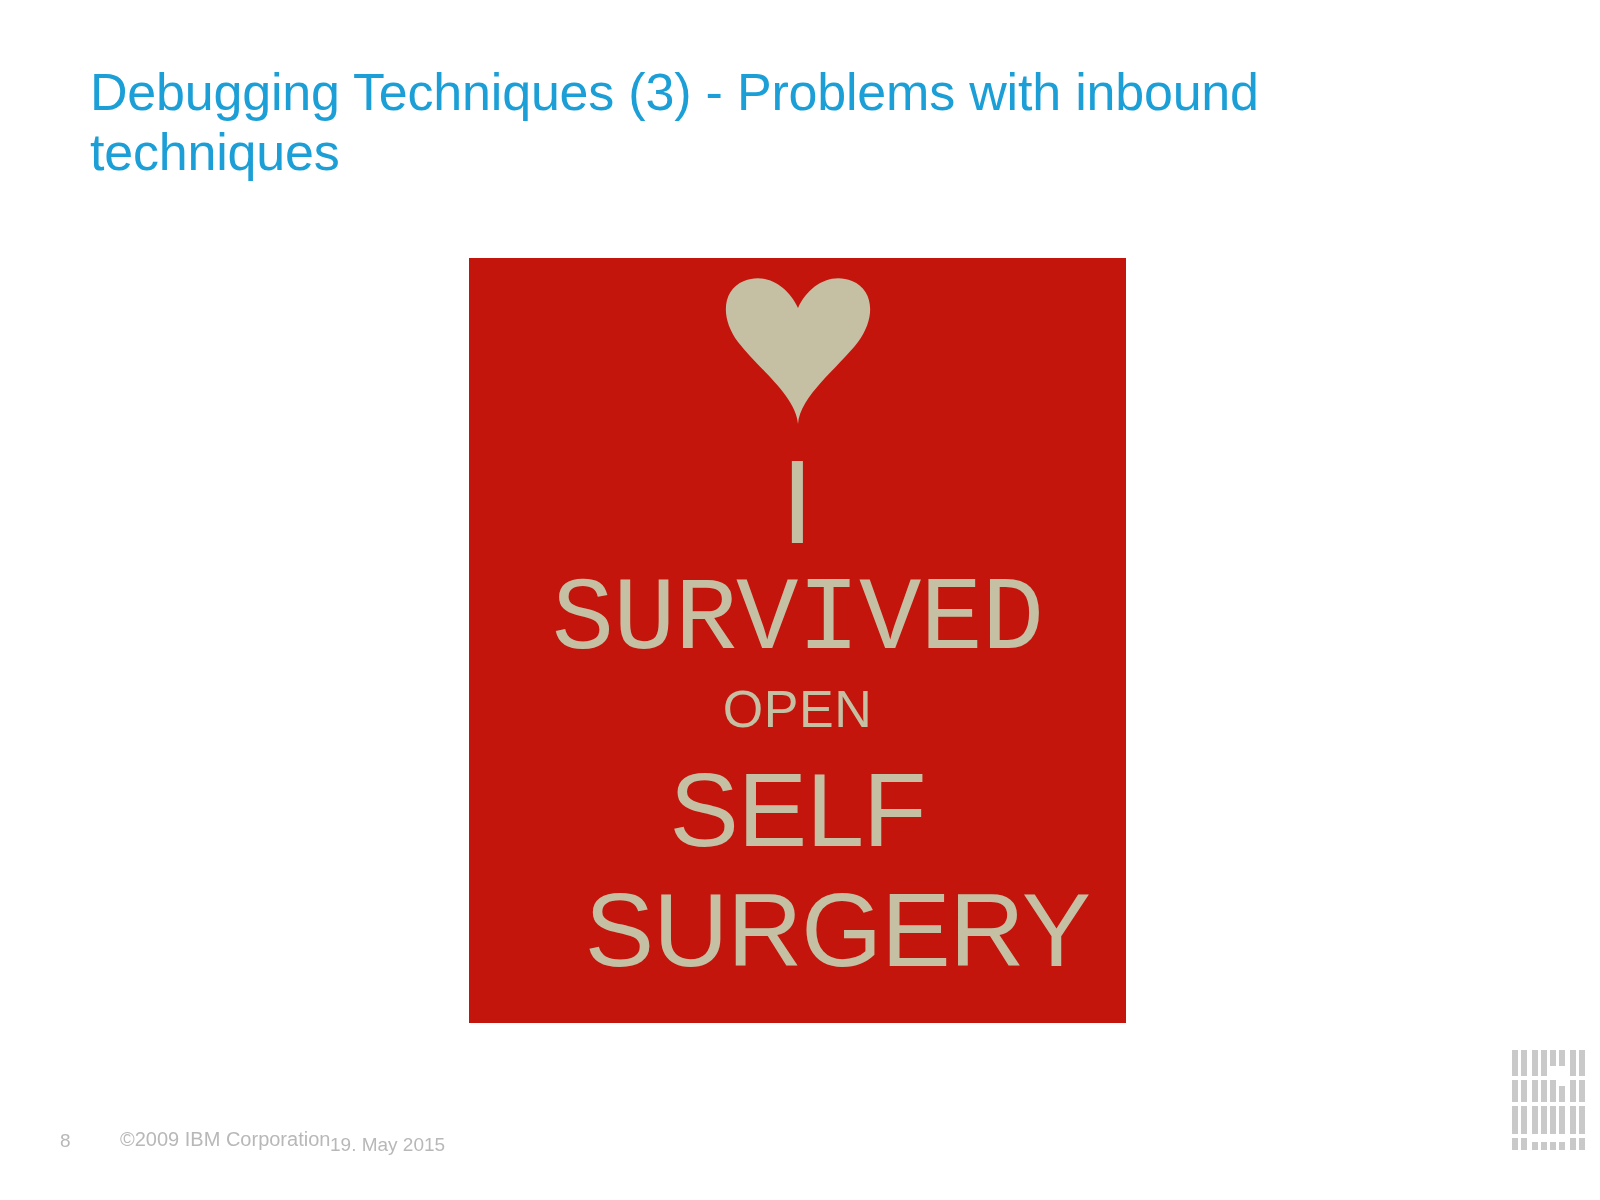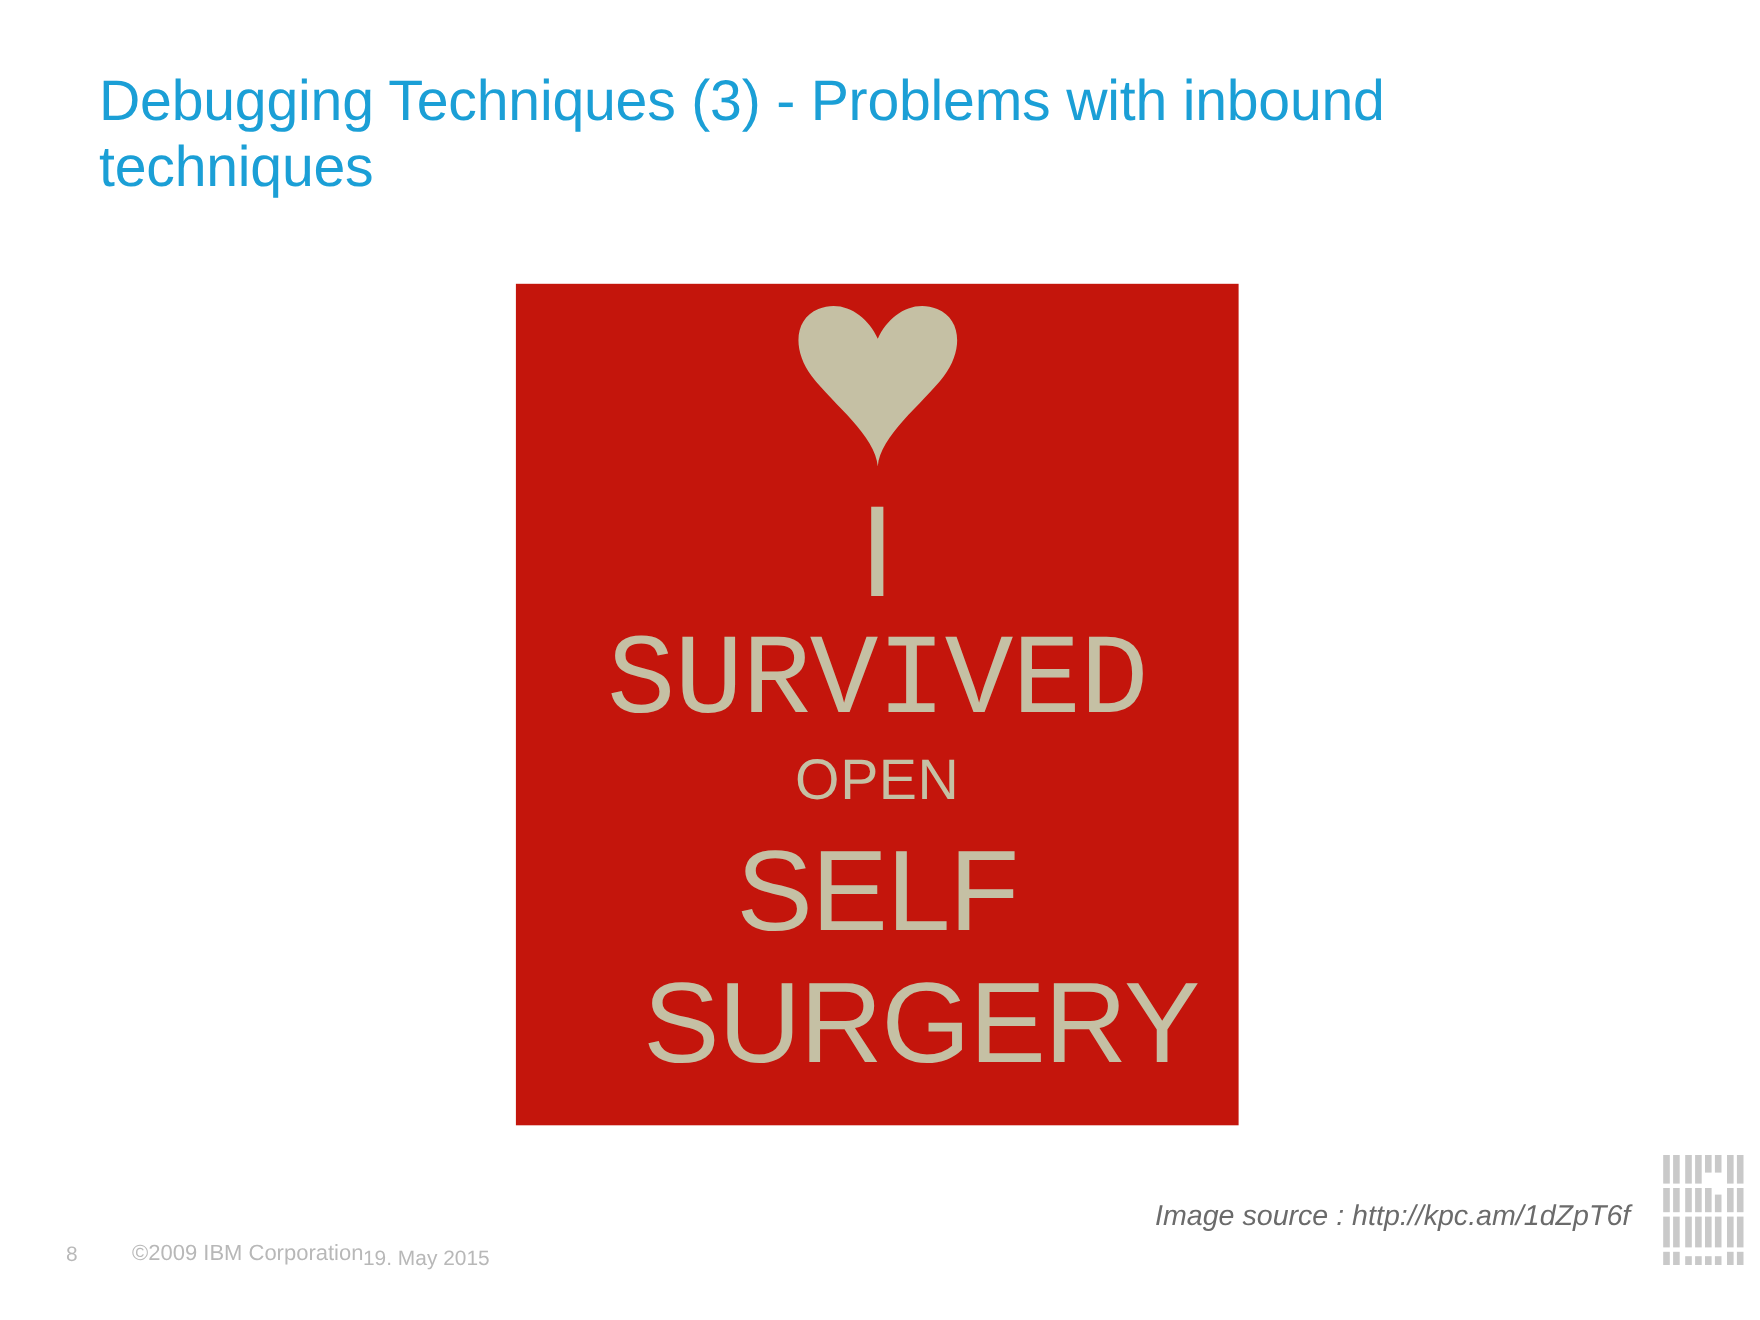--- a/index.html
+++ b/index.html
@@ -166,21 +166,20 @@
     <div class="poster-line" id="poster-line-survived">SURVIVED</div>
 
     <div class="poster-line" id="poster-line-open">OPEN</div>
 
     <div class="poster-line" id="poster-line-heart">SELF</div>
 
     <div class="poster-line" id="poster-line-surgery">SURGERY</div>
   </div>
 
 
-  <div id="image-source">Image source : http://kpc.am/1dZpT6f</div>
 
   <div id="ibm-logo">
     <svg width="78" height="104" viewBox="0 0 78 104" aria-hidden="true">
       <g fill="#c9c9c9">
 
         <rect x="2" y="2" width="6" height="26"></rect>
         <rect x="11" y="2" width="6" height="26"></rect>
         <rect x="22" y="2" width="6" height="26"></rect>
         <rect x="31" y="2" width="6" height="26"></rect>
         <rect x="40" y="2" width="6" height="16"></rect>

